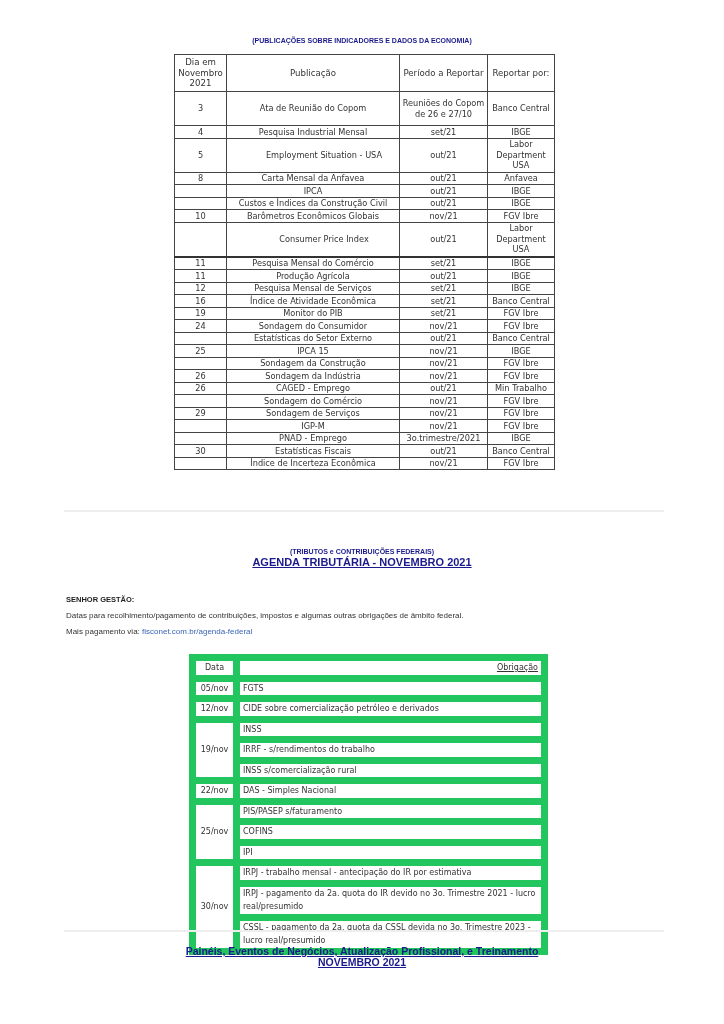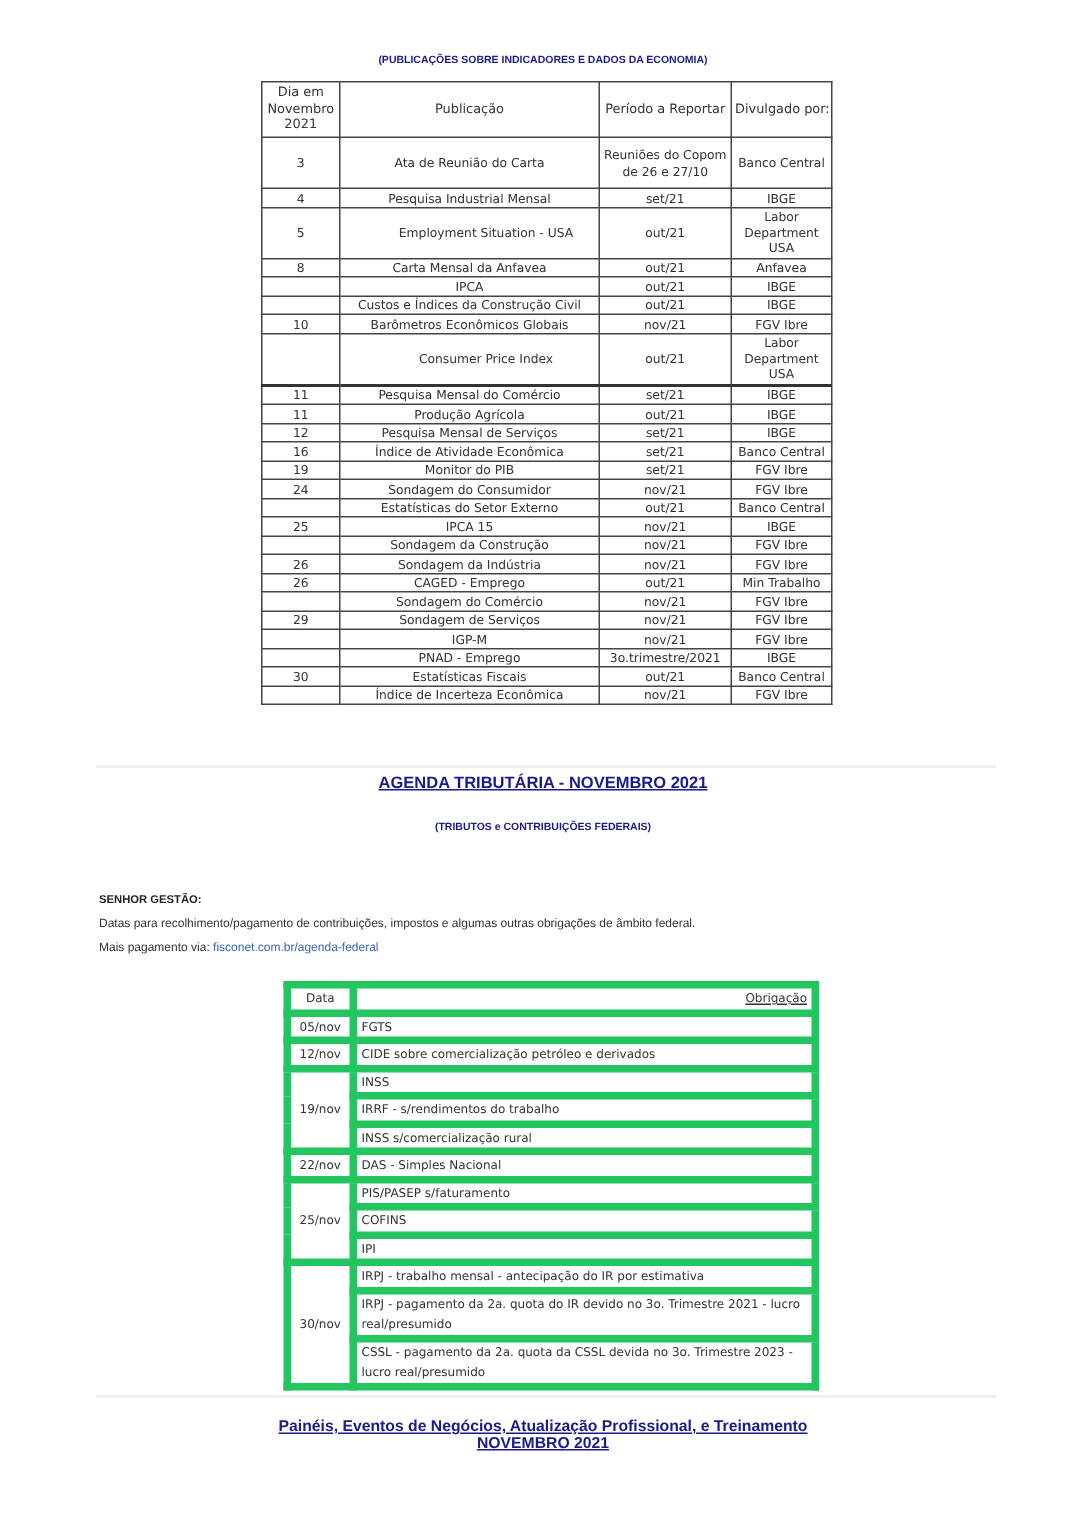--- a/index.html
+++ b/index.html
@@ -9,30 +9,30 @@
   
   .pub-table { position: absolute; left: 174px; top: 54px; width: 380px; border-collapse: collapse; font-family: "DejaVu Sans", sans-serif; font-size: 8.2px; color: #333; table-layout: fixed; }
   .pub-table td { border: 1px solid #444; text-align: center; padding: 0 2px; line-height: 10.5px; height: 11.5px; white-space: nowrap; overflow: hidden; }
   .pub-table td.plain { border-top-color: #ddd; }
   .pub-table col.c1 { width: 52px; } .pub-table col.c2 { width: 173px; } .pub-table col.c3 { width: 88px; } .pub-table col.c4 { width: 67px; }
   .pub-table tr.head td { height: 36px; font-size: 8.6px; }
   .pub-table td.wrap { white-space: normal; margin-left: 38px; }
   .pub-table tr.thick td { border-top: 2px solid #333; }
   .divider { position: absolute; left: 64px; width: 600px; height: 2px; background: #eeeeee; }
   .d1 { top: 510px; } .d2 { top: 930px; }
-  .agenda-title { position: absolute; top: 516px; left: 0; width: 724px; text-align: center; font-size: 11px; font-weight: bold; color: #1a1a8c; text-decoration: underline; }
+  .agenda-title { position: absolute; top: 556px; left: 0; width: 724px; text-align: center; font-size: 11px; font-weight: bold; color: #1a1a8c; text-decoration: underline; }
   .sub2 { top: 548px; }
   .gestao { position: absolute; left: 66px; top: 595px; font-size: 7.5px; font-weight: bold; color: #222; }
   .desc { position: absolute; left: 66px; top: 611px; font-size: 8px; color: #333; }
   .more { position: absolute; left: 66px; top: 627px; font-size: 8px; color: #333; }
   .more a { color: #3a64b4; text-decoration: none; }
   
   .tax-table { position: absolute; left: 189px; top: 654px; width: 352px; border-collapse: collapse; font-family: "DejaVu Sans", sans-serif; font-size: 8px; color: #333; table-layout: fixed; }
   .tax-table col.t1 { width: 44px; } .tax-table col.t2 { width: 308px; }
-  .tax-table td { border: 5px solid #22c55e; padding: 0 3px; height: 13.5px; line-height: 13.5px; white-space: nowrap; }
+  .tax-table td { border: 7px solid #22c55e; padding: 0 3px; height: 13.5px; line-height: 13.5px; white-space: nowrap; }
   .tax-table td.date { text-align: center; }
   .tax-table td.ob { text-align: left; }
   .tax-table td.sub { border-top-color: #ccc; }
   .tax-table td.wrap2 { white-space: normal; height: 27px; line-height: 13.5px; }
   .tax-table tr.head td.ob { text-align: right; text-decoration: underline; }
   .paineis { position: absolute; top: 946px; left: 0; width: 724px; text-align: center; font-size: 10.5px; font-weight: bold; color: #1a1a8c; line-height: 10.5px; }
   .paineis span { text-decoration: underline; display: block; }
 </style>
 </head>
 <body>
@@ -44,25 +44,25 @@
       <col class="c1">
       <col class="c2">
       <col class="c3">
       <col class="c4">
     </colgroup>
   <tbody id="pub-body">
     <tr class="head">
       <td class="wrap">Dia em Novembro 2021</td>
       <td>Publicação</td>
       <td>Período a Reportar</td>
-      <td>Divulgado por:</td>
+      <td>Reportar por:</td>
     </tr>
   <tr>
         <td class="wrap" style="height: 33px;">3</td>
-        <td class="wrap" style="height: 33px;">Ata de Reunião do Carta</td>
+        <td class="wrap" style="height: 33px;">Ata de Reunião do Copom</td>
         <td class="wrap" style="height: 33px;">Reuniões do Copom de 26 e 27/10</td>
         <td class="wrap" style="height: 33px;">Banco Central</td>
       </tr>
       <tr>
         <td>4</td>
         <td>Pesquisa Industrial Mensal</td>
         <td>set/21</td>
         <td>IBGE</td>
       </tr>
       <tr>

